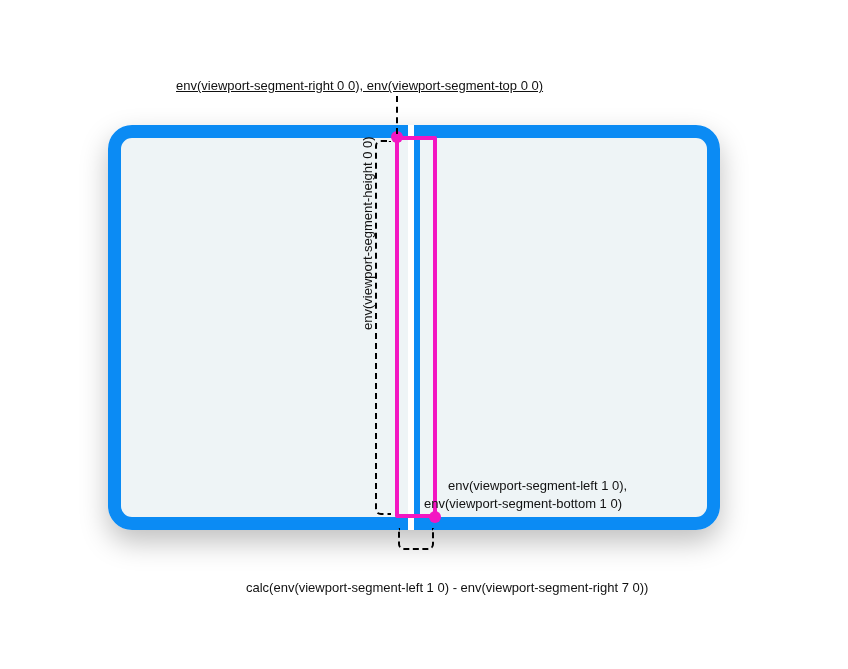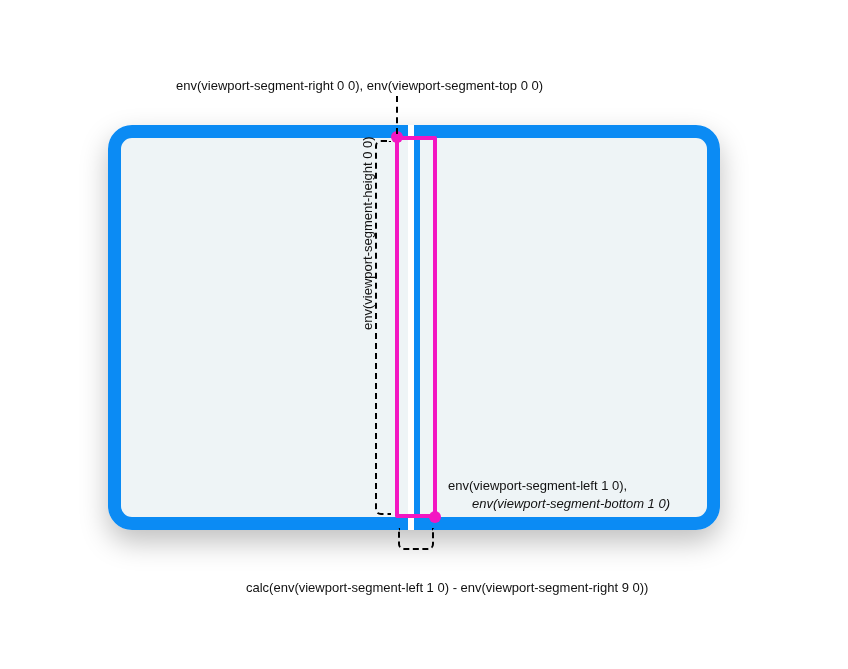--- a/index.html
+++ b/index.html
@@ -125,36 +125,36 @@
   
   .label {
     position: absolute;
     white-space: nowrap;
     font-size: 13px;
     color: #111;
   }
   .label.top {
     left: 176px;
     top: 78px;
+    text-decoration: underline;
   }
   .label.height {
     left: 360px;
     top: 330px;
     transform: rotate(-90deg);
     transform-origin: left top;
   }
   .label.right1 {
     left: 448px;
     top: 478px;
     text-align: center;
   }
   .label.right2 {
-    left: 472px;
+    left: 424px;
     top: 496px;
-    font-style: italic;
   }
   .label.bottom {
     left: 246px;
     top: 580px;
   }
 </style>
 </head>
 <body>
 
 <div class="stage">
@@ -173,15 +173,15 @@
   <div class="highlight-rect"></div>
   <div class="dot tl"></div>
   <div class="dot br"></div>
 
   <div class="leader-top"></div>
 
   <div class="label top">env(viewport-segment-right 0 0), env(viewport-segment-top 0 0)</div>
   <div class="label height">env(viewport-segment-height 0 0)</div>
   <div class="label right1">env(viewport-segment-left 1 0),</div>
   <div class="label right2">env(viewport-segment-bottom 1 0)</div>
-  <div class="label bottom">calc(env(viewport-segment-left 1 0) - env(viewport-segment-right 9 0))</div>
+  <div class="label bottom">calc(env(viewport-segment-left 1 0) - env(viewport-segment-right 7 0))</div>
 
 </div>
 
 </body></html>

